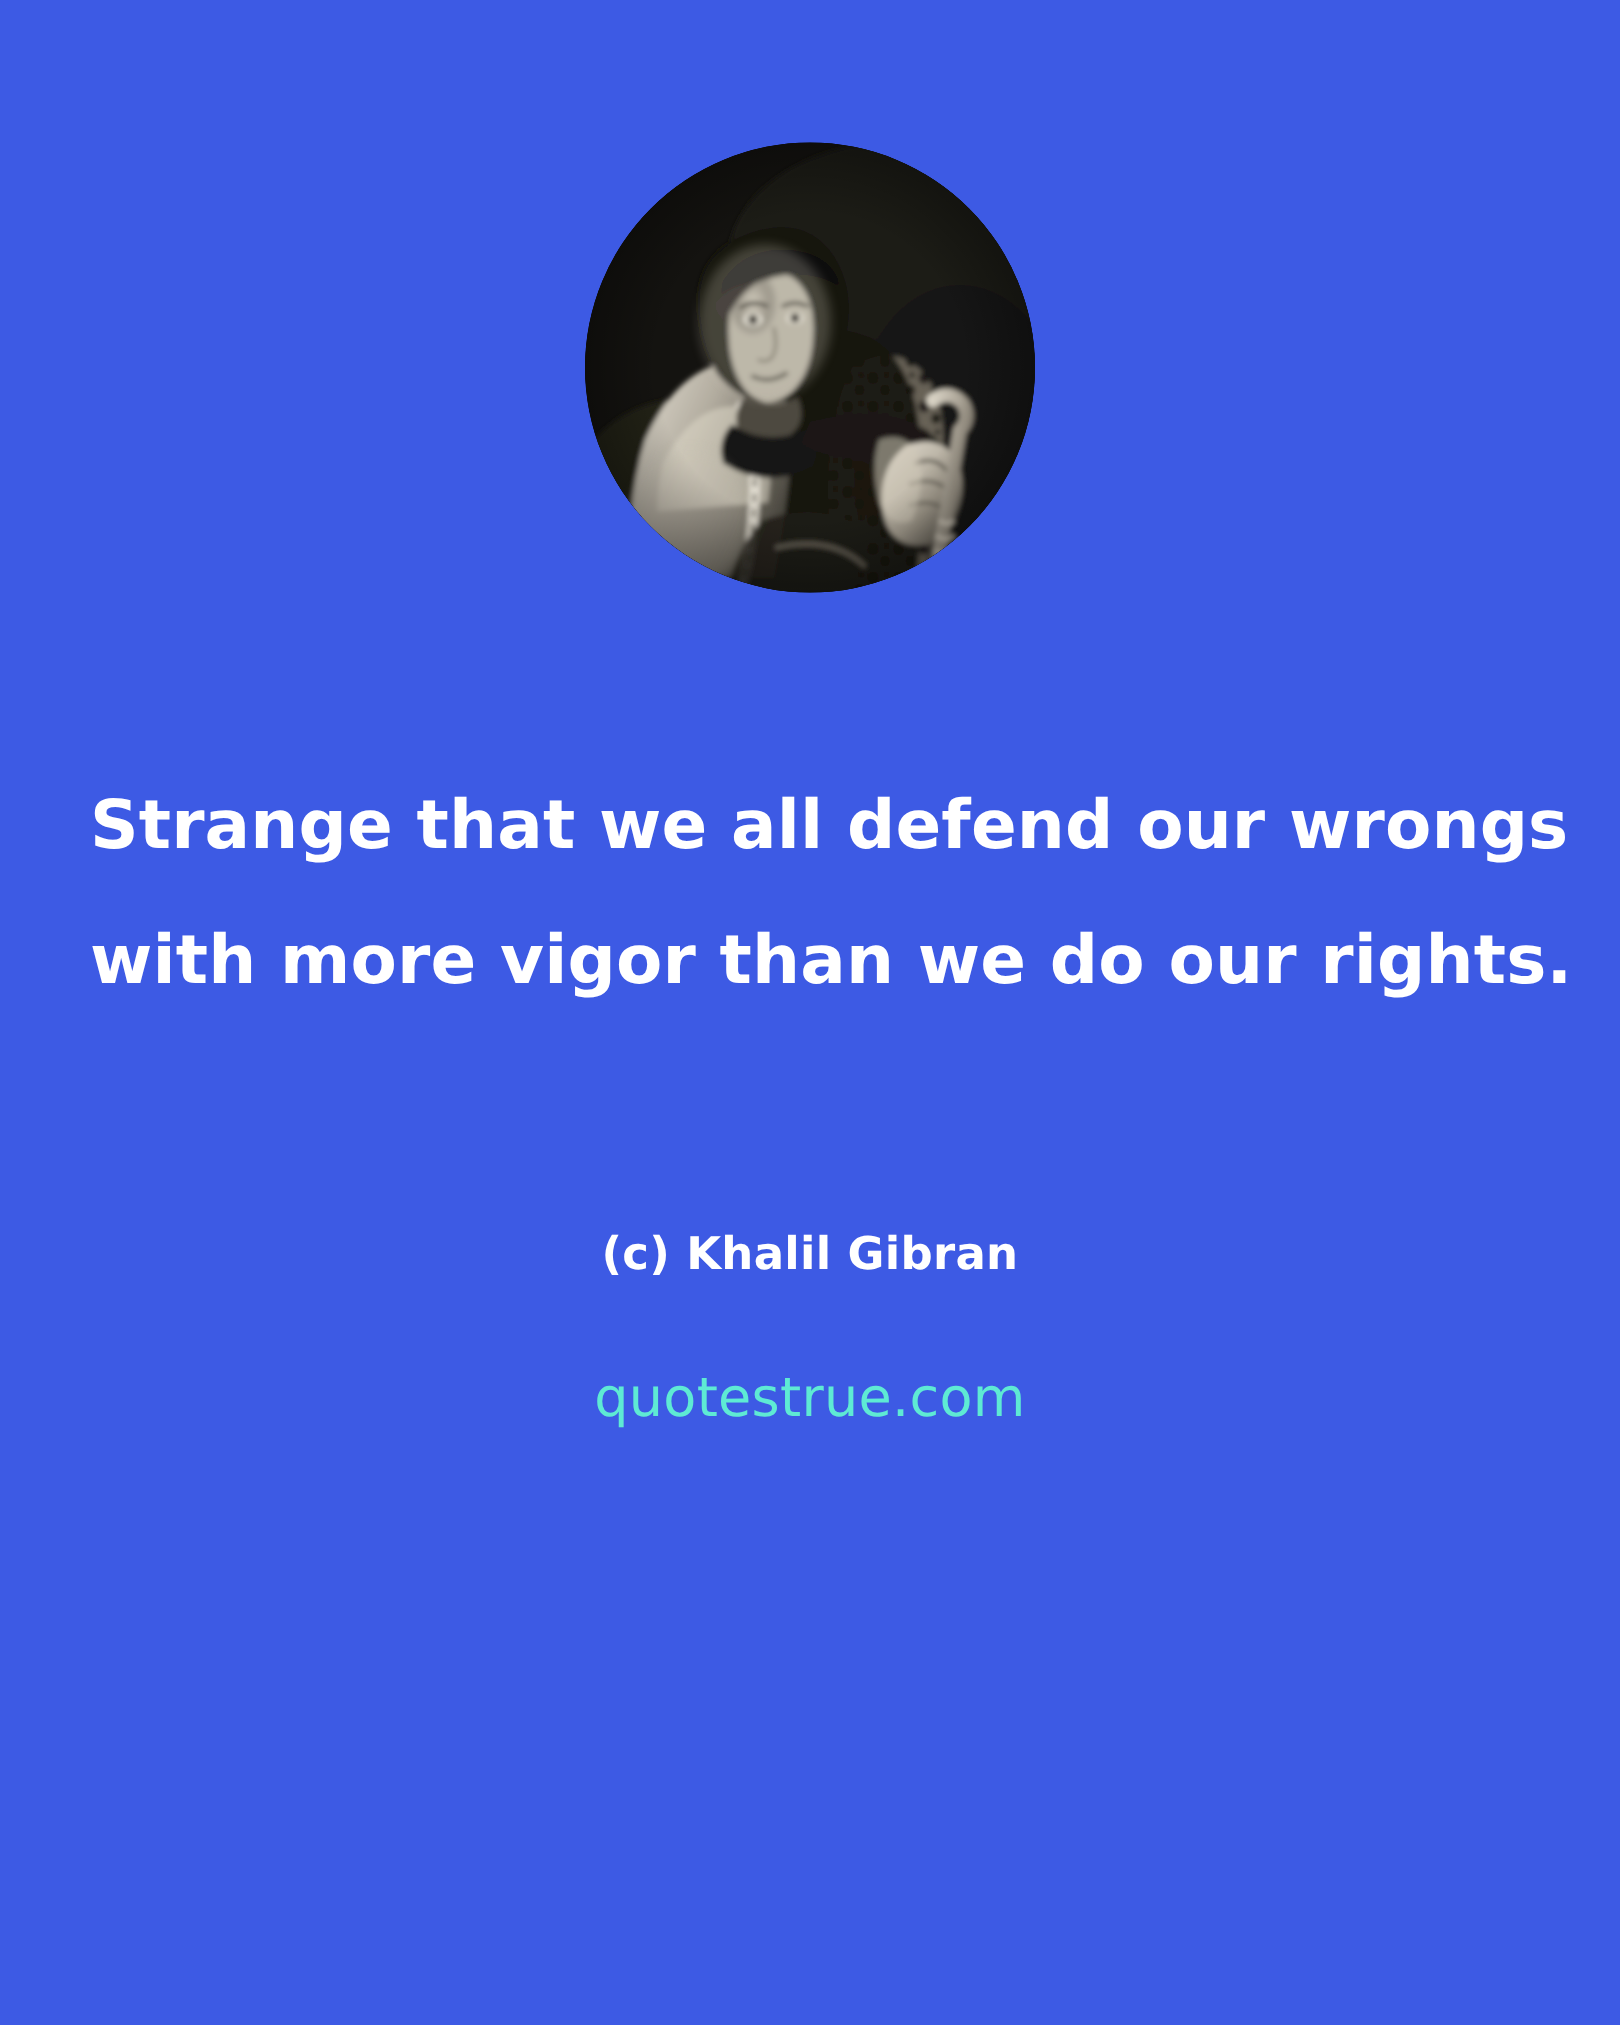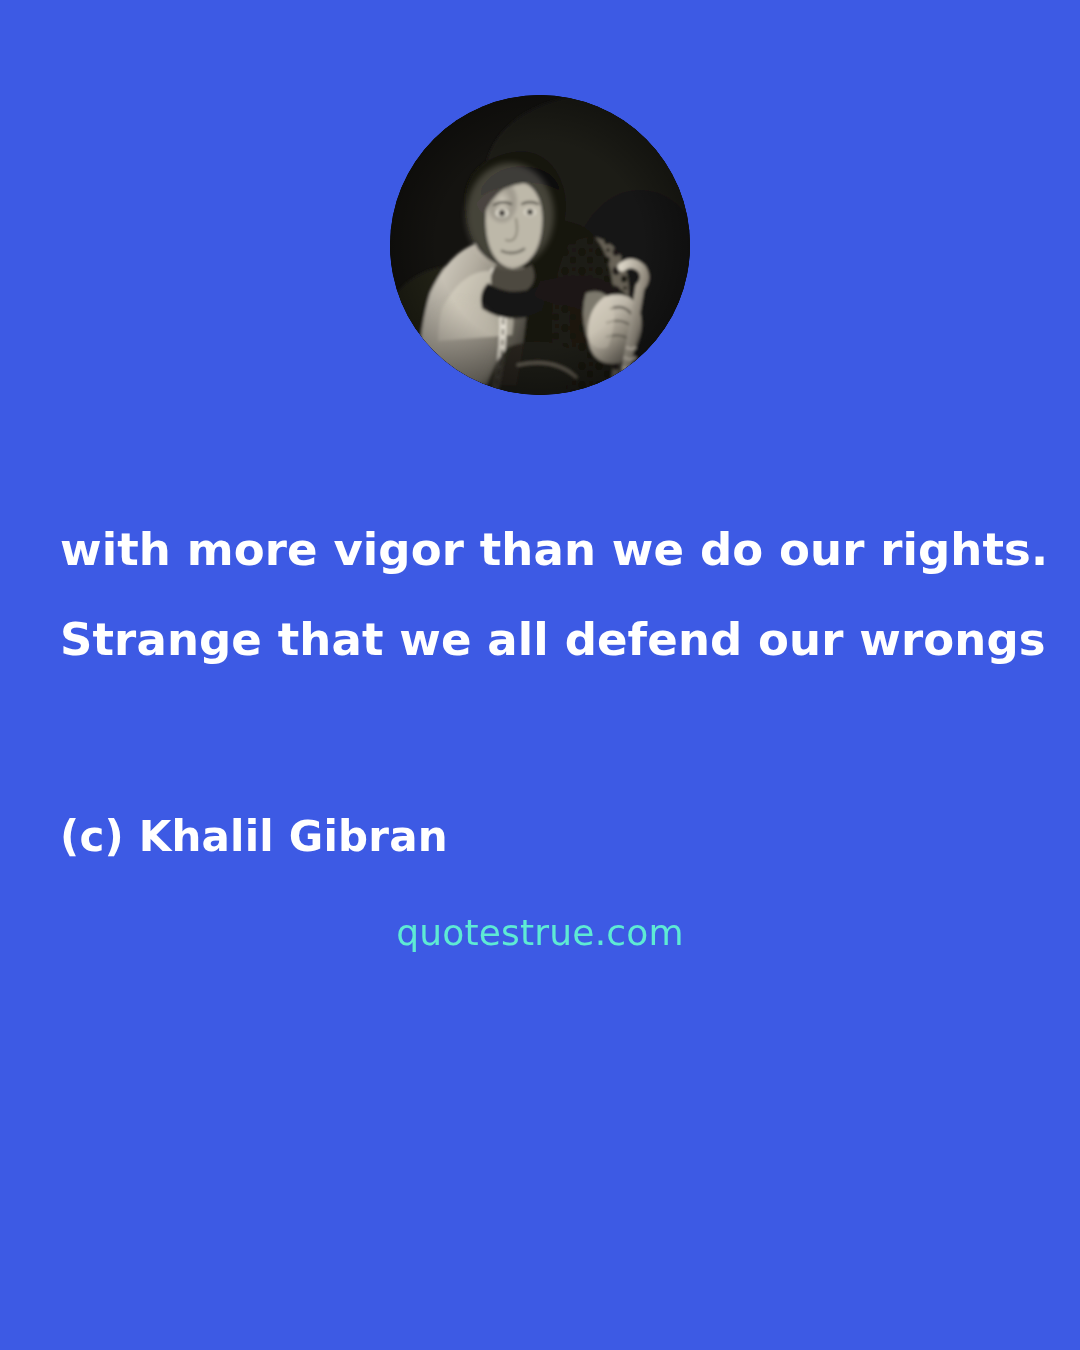--- a/index.html
+++ b/index.html
@@ -61,23 +61,23 @@
   .quote-line {
     display: block;
     white-space: nowrap;
   }
 
   .attribution {
     position: absolute;
     left: 60px;
     top: 808px;
     width: 960px;
-    text-align: left;
+    text-align: center;
     color: #ffffff;
-    font-size: 42px;
+    font-size: 30px;
     font-weight: bold;
     line-height: 58px;
     letter-spacing: 0.2px;
   }
 
   .site-url {
     position: absolute;
     left: 60px;
     top: 905px;
     width: 960px;
@@ -210,22 +210,22 @@
         </g>
 
         <rect x="0" y="0" width="300" height="300" fill="url(#vign)"></rect>
       </g>
     </svg>
   </div>
 
   <div class="text-stack">
 
     <div class="quote-text">
+      <span class="quote-line">Strange that we all defend our wrongs</span>
       <span class="quote-line">with more vigor than we do our rights.</span>
-      <span class="quote-line">Strange that we all defend our wrongs</span>
     </div>
 
     <div class="attribution">(c) Khalil Gibran</div>
 
     <div class="site-url">quotestrue.com</div>
 
   </div>
 
 </div>
 

